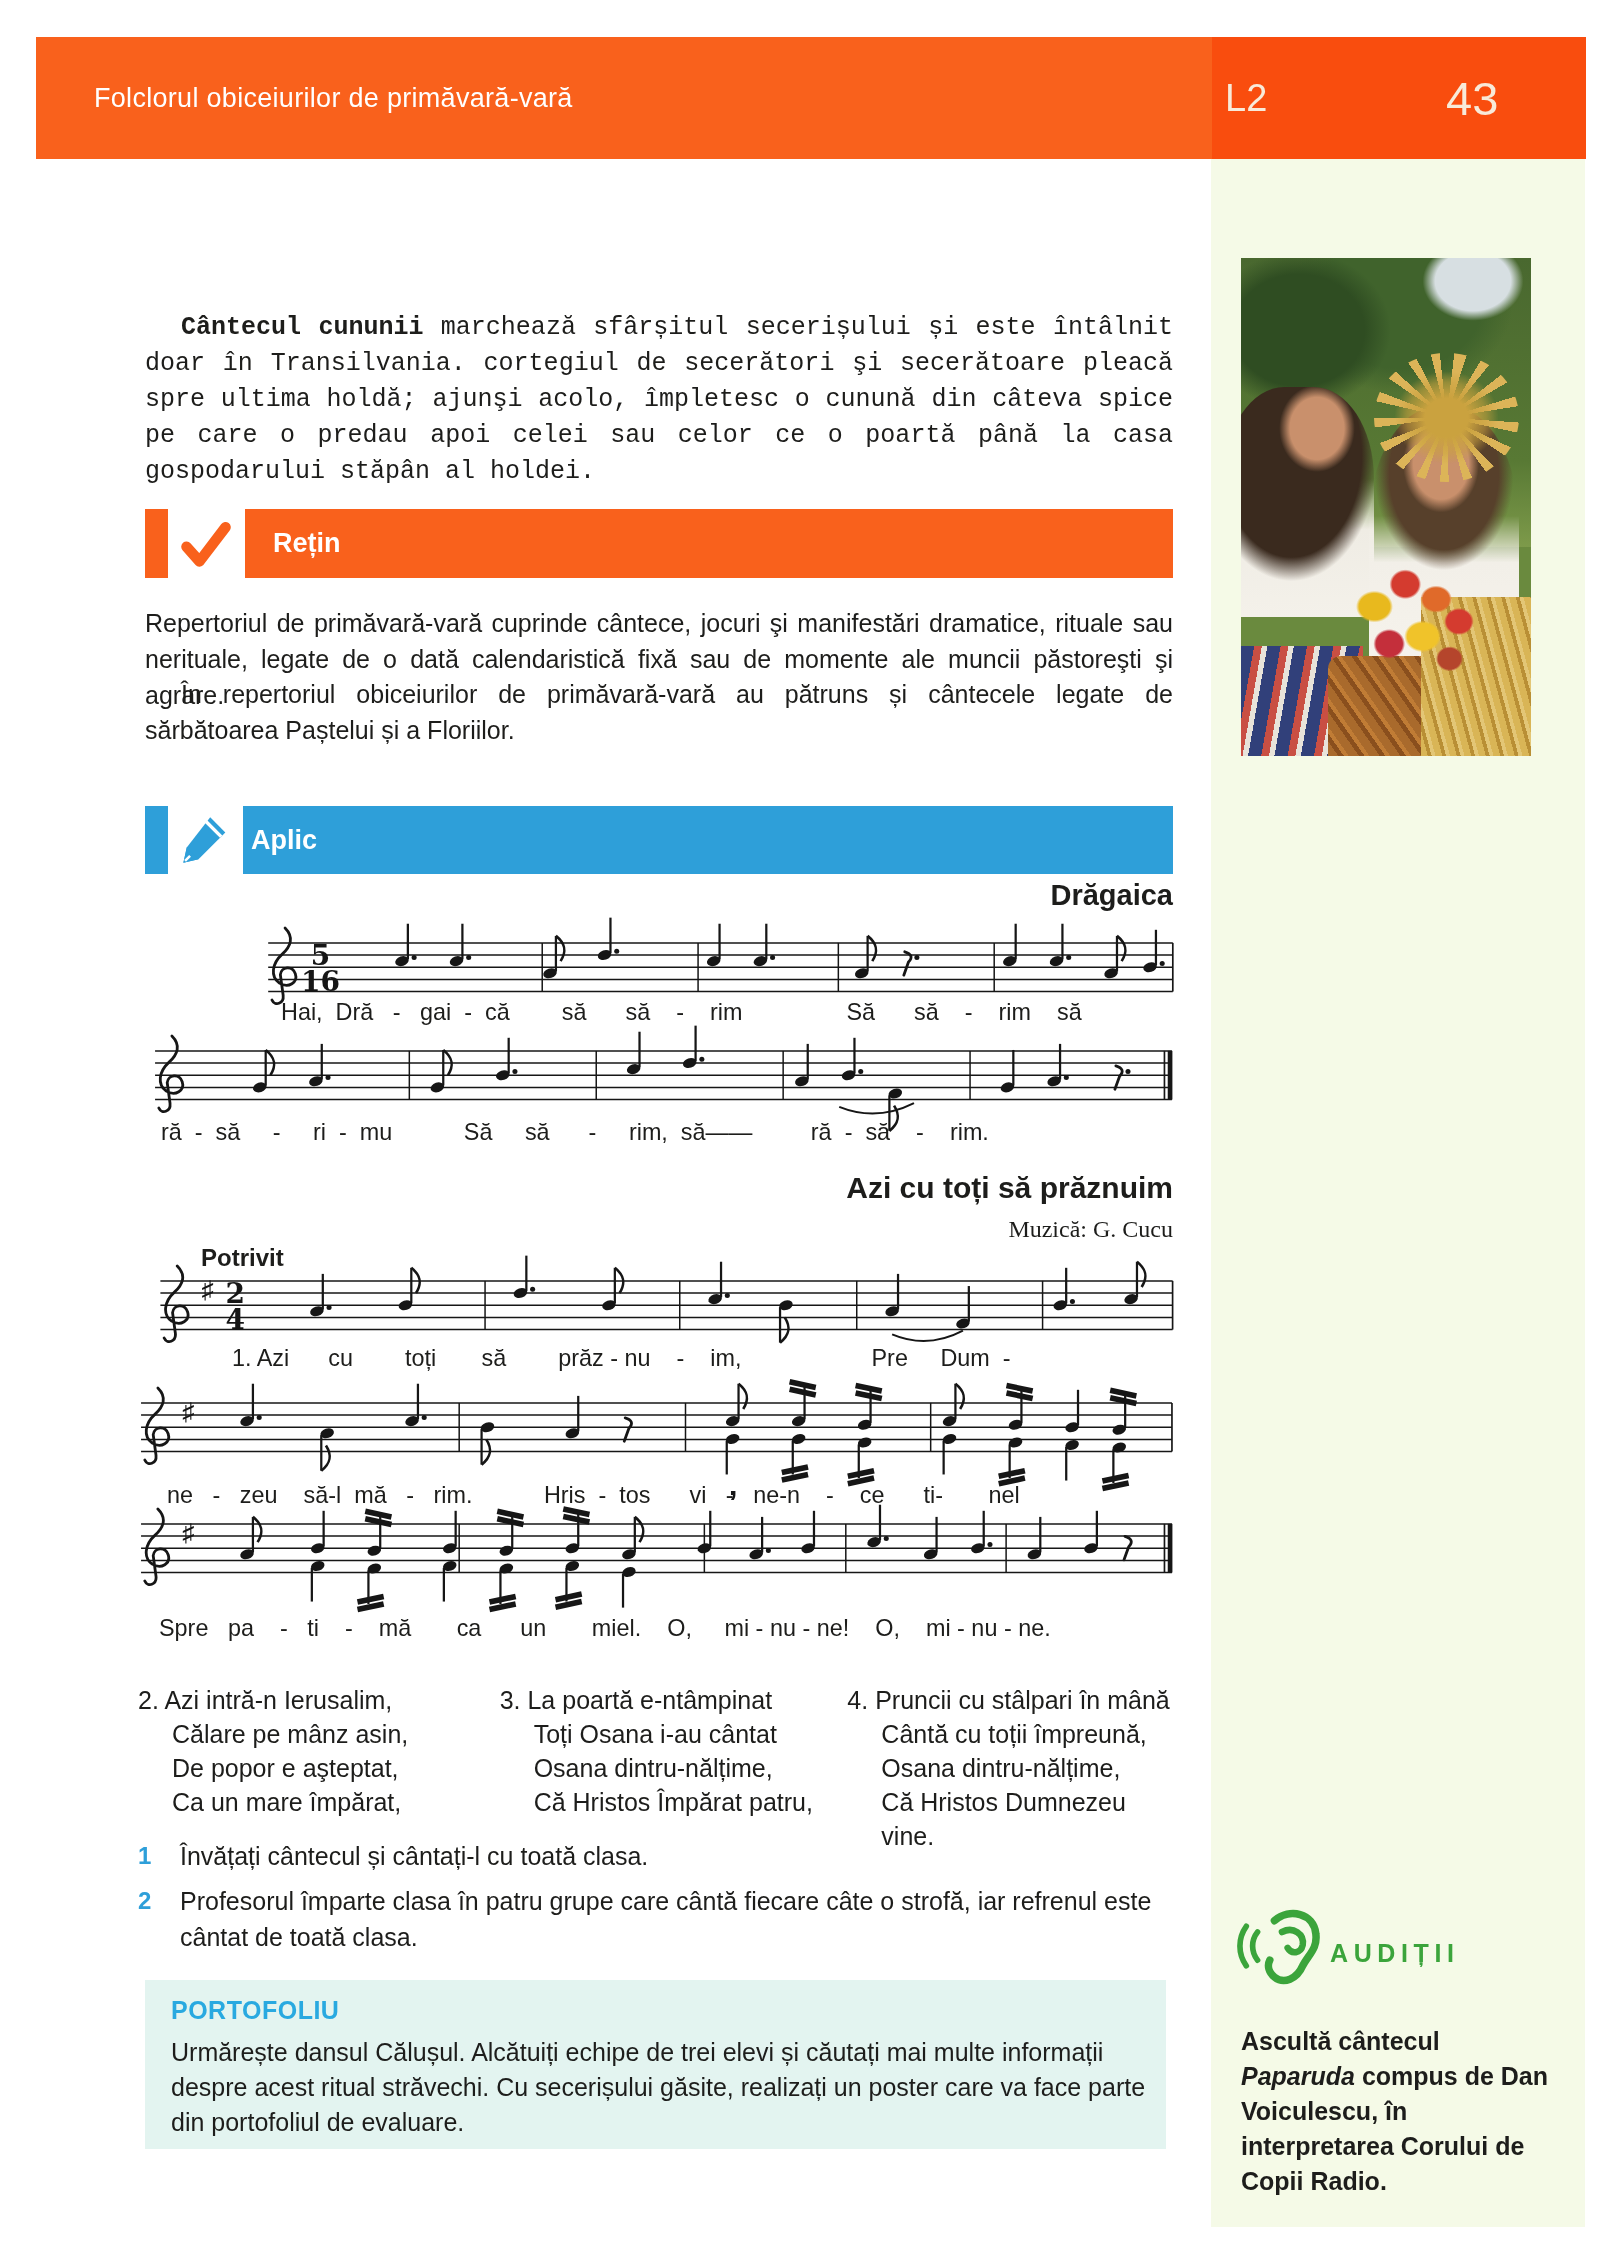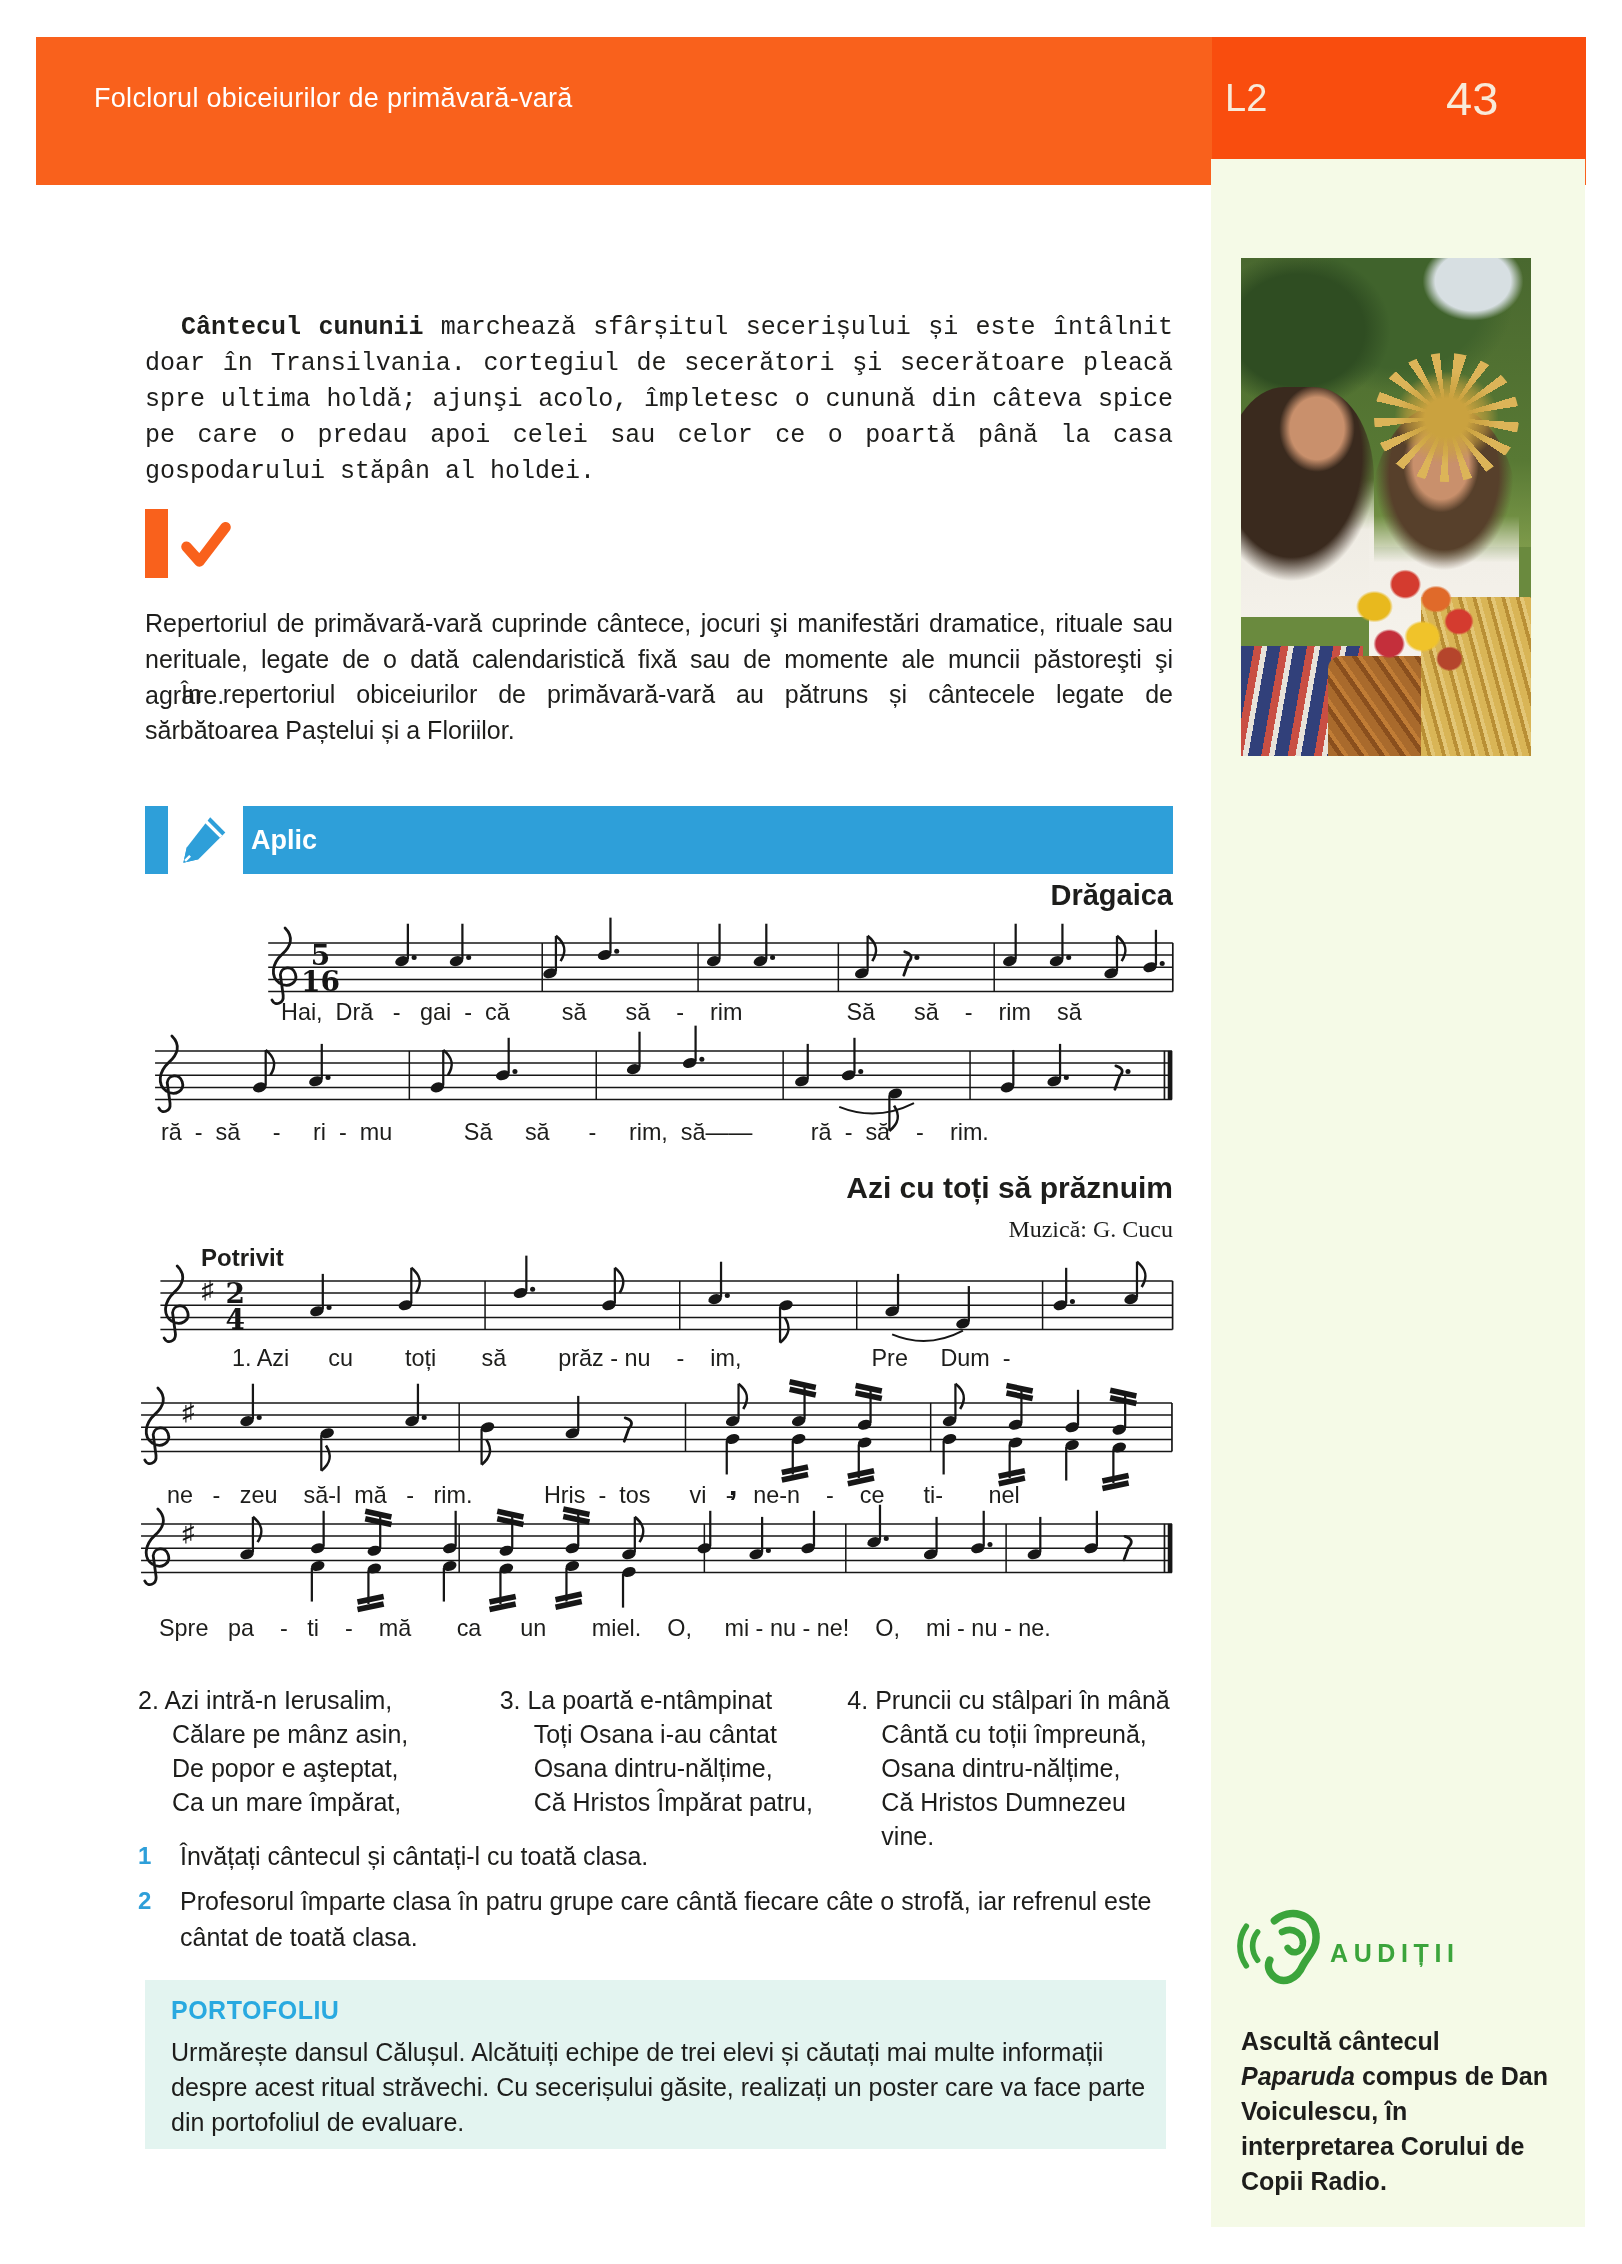--- a/index.html
+++ b/index.html
@@ -1,20 +1,20 @@
 <!DOCTYPE html>
 <html style="font-size:15px"><head>
 <meta charset="utf-8">
 <style>
   html,body{margin:0;padding:0;background:#ffffff;}
   .page{position:relative;width:1623px;height:2265px;background:#ffffff;
         font-family:"Liberation Sans",sans-serif;color:#1d1d1b;overflow:hidden;}
   .abs{position:absolute;}
   
-  .header{left:36px;top:37px;width:1550px;height:148px;background:#f9611c;}
+  .header{left:36px;top:37px;width:1550px;height:122px;background:#f9611c;}
   .header-dark{left:1176px;top:0;width:374px;height:122px;background:#f94d0e;}
   .header-title{left:58px;top:0;height:122px;display:flex;align-items:center;
                 color:#ffffff;font-size:27px;letter-spacing:0.3px;}
   .lesson-code{left:1189px;top:0;height:122px;display:flex;align-items:center;
                color:#f8ead9;font-size:38px;}
   .page-number{left:1410px;top:0;height:122px;display:flex;align-items:center;
                color:#f8ead9;font-size:47px;}
   
   .right-col{left:1211px;top:159px;width:374px;height:2068px;background:#f5fae7;}
   .photo{left:1241px;top:258px;width:290px;height:498px;overflow:hidden;background:#6a8a3e;}
@@ -111,20 +111,23 @@
     <div class="ph ph-bouquet"></div>
   </div>
 
   <p class="abs body-par indent" style="top:310px;margin:0;font-family:Liberation Mono, monospace;"><b>Cântecul cununii</b><span> marchează sfârșitul secerișului și este întâlnit doar în Transilvania. cortegiul de secerători şi secerătoare pleacă spre ultima holdă; ajunşi acolo, împletesc o cunună din câteva spice pe care o predau apoi celei sau celor ce o poartă până la casa gospodarului stăpân al holdei.</span></p>
 
   <div class="abs bar-strip orange" style="left:145px;top:509px;"></div>
   <div class="abs icon-box" style="left:171px;top:509px;">
     <svg width="52" height="49" viewBox="0 0 64 56">
       <polyline points="8,32 24,50 56,8" fill="none" stroke="#f9611c" stroke-width="13" stroke-linecap="round" stroke-linejoin="round"></polyline>
     </svg>
+  </div>
+  <div class="abs section-bar orange" style="left:245px;top:509px;width:928px;">
+    <span>Rețin</span>
   </div>
 
   <p class="abs body-par" style="top:605px;margin:0;">Repertoriul de primăvară-vară cuprinde cântece, jocuri şi manifestări dramatice, rituale sau nerituale, legate de o dată calendaristică fixă sau de momente ale muncii păstoreşti şi agrare.</p>
   <p class="abs body-par indent" style="top:676px;margin:0;">În repertoriul obiceiurilor de primăvară-vară au pătruns și cântecele legate de sărbătoarea Paștelui și a Floriilor.</p>
 
   <div class="abs bar-strip blue" style="left:145px;top:806px;height:68px;width:19px;"></div>
   <div class="abs icon-box" style="left:168px;top:806px;height:68px;width:71px;">
     <svg width="51" height="52" viewBox="0 0 60 62">
       <path d="M38 4 L56 22 L24 54 L6 58 L10 40 Z" fill="#2e9fd9"></path>
       <path d="M6 58 L10 40 L24 54 Z" fill="#2e9fd9"></path>

